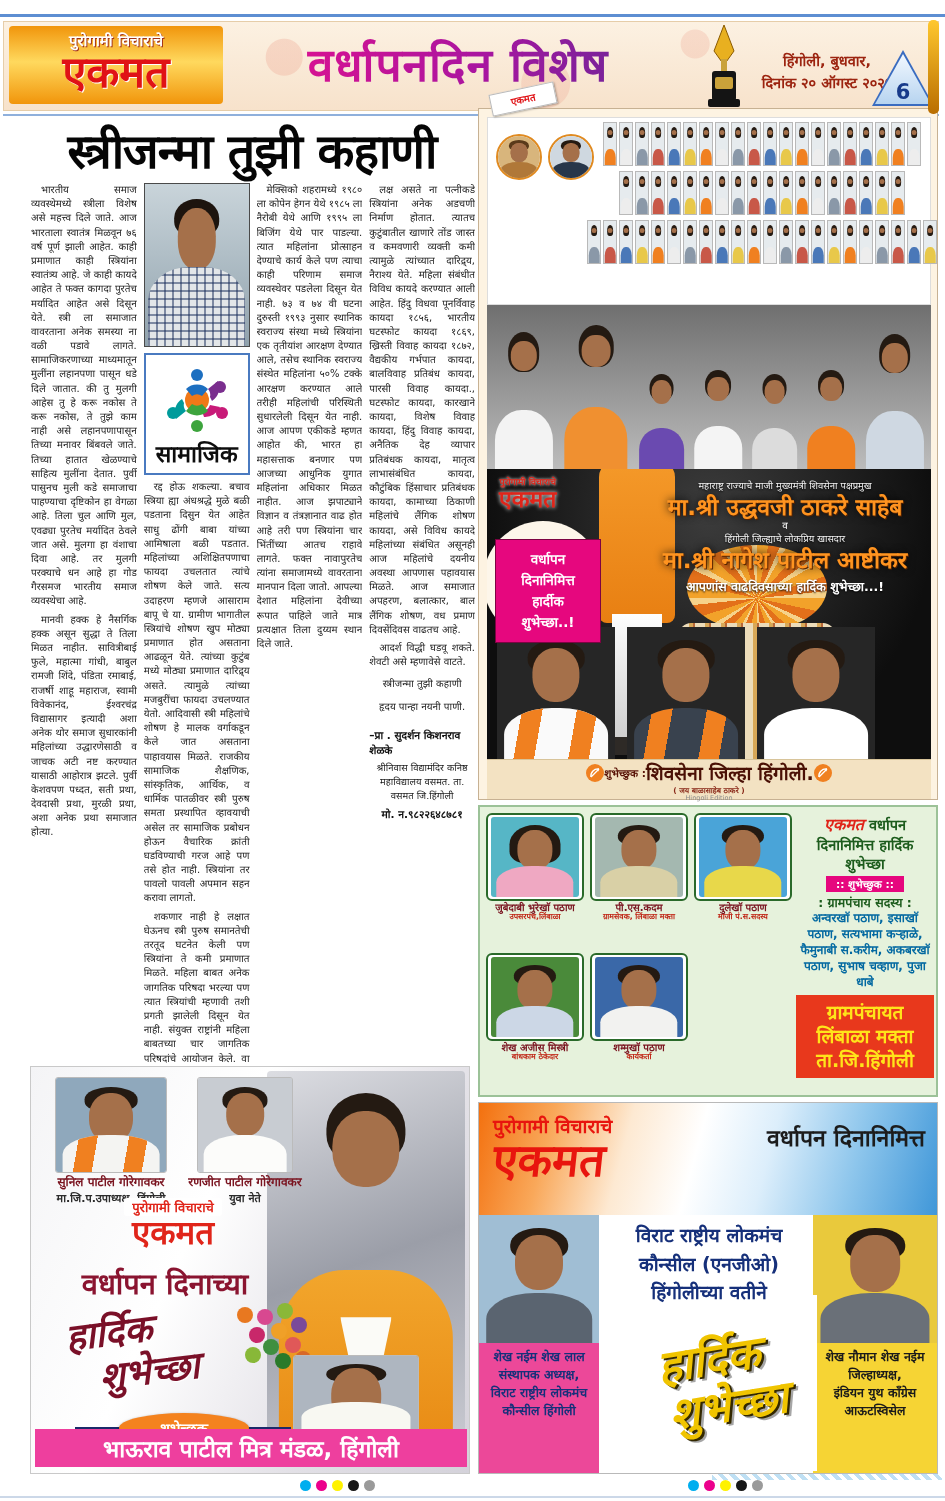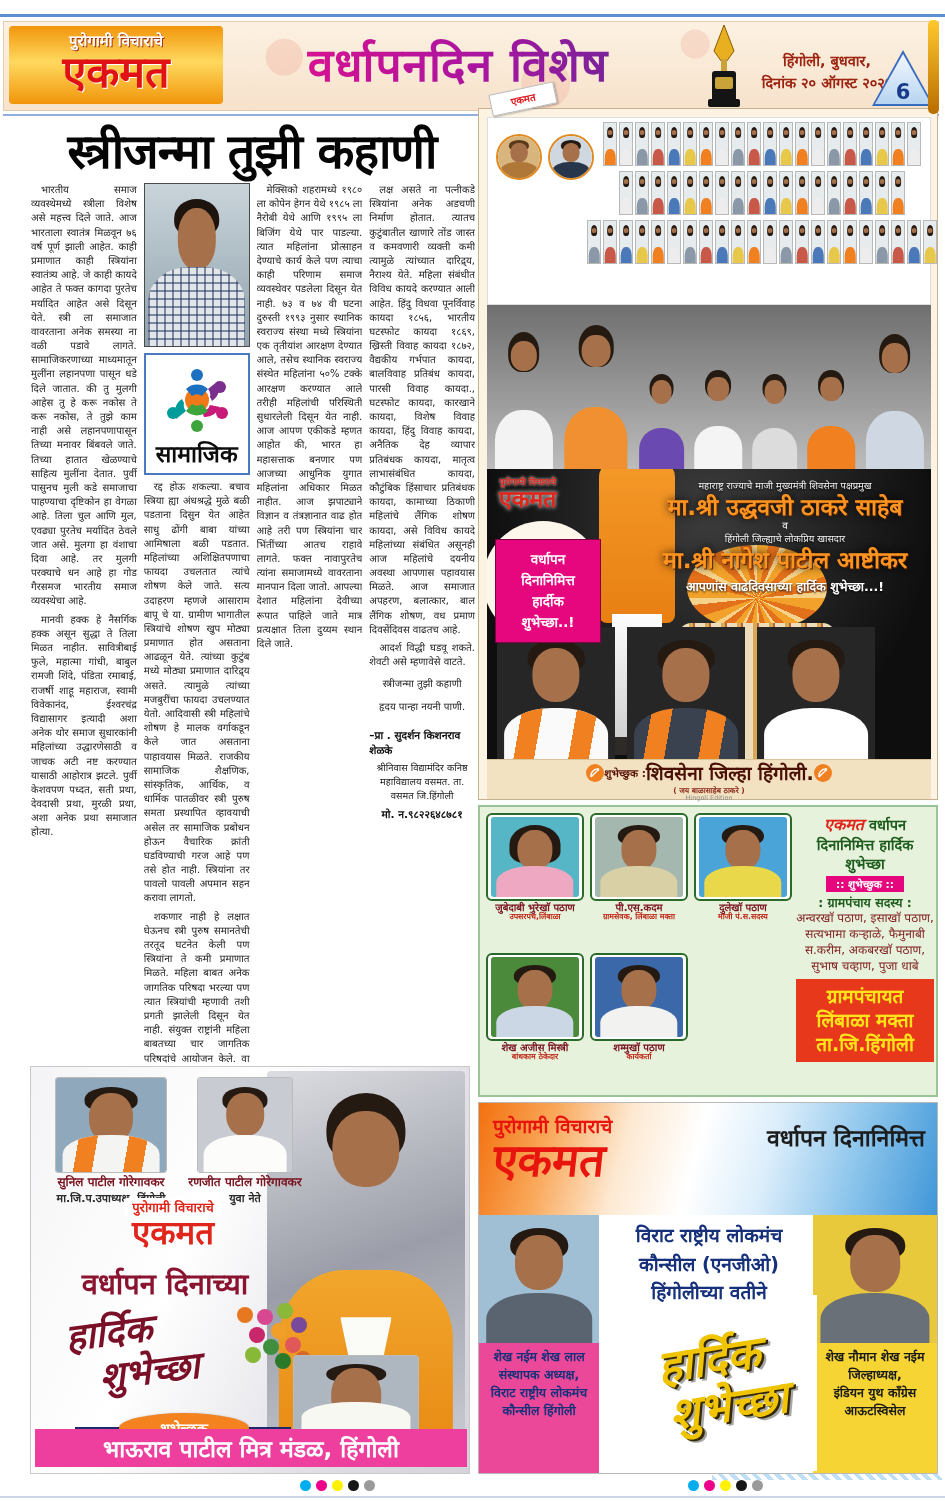--- a/index.html
+++ b/index.html
@@ -108,21 +108,21 @@
   .g-card{text-align:center;overflow:hidden}
   .g-photo{height:88px;border:2px solid #2a6a2a;border-radius:6px;background:#fff;padding:2px;overflow:hidden}
   .g-photo .bust{width:100%;height:100%;border-radius:3px}
   .g-name{font-size:10px;font-weight:800;color:#7a1420;line-height:1.12;margin-top:1px}
   .g-role{font-size:7.8px;font-weight:700;color:#c02818;line-height:1.15}
   .gram-right{position:absolute;left:316px;top:8px;width:138px;text-align:center}
   .gr-title{font-size:14.5px;font-weight:800;color:#1d5c1d;line-height:1.3}
   .gr-brand{color:#e0251a;font-style:italic;font-size:16px}
   .gr-badge{margin:3px auto 2px;background:#e6077e;color:#fff;font-size:10.5px;font-weight:700;padding:1px 10px;width:fit-content}
   .gr-mtitle{font-size:12.5px;font-weight:800;color:#1d5c1d}
-  .gr-members{font-size:12px;font-weight:400;color:#7f1d1d;line-height:1.32}
+  .gr-members{font-size:12px;font-weight:700;color:#0369a1;line-height:1.32}
   .gr-orgbox{margin-top:4px;background:#e8381c;color:#ffe41a;font-size:19px;font-weight:800;line-height:1.28;padding:5px 2px}
 
   
   .mitra-ad{left:30px;top:1066px;width:440px;height:408px;border:1px solid #c9c9c9;overflow:hidden;
      background:linear-gradient(115deg,#f4f4f6 0%,#ffffff 38%,#e2e0e6 72%,#d4d2da 100%)}
   .m-big{position:absolute;right:4px;top:4px;width:198px;height:362px;border-radius:4px;overflow:hidden;
      background:linear-gradient(160deg,#dcdde2 0%,#9b9ea8 52%,#c6c7cf 100%)}
   .m-big .b-hair{top:6%;width:40%;height:20%}
   .m-big .b-head{top:11%;width:34%}
   .m-big .b-body{height:50%;background:linear-gradient(180deg,#f2a62c,#e88a14);border-radius:38% 38% 0 0}

